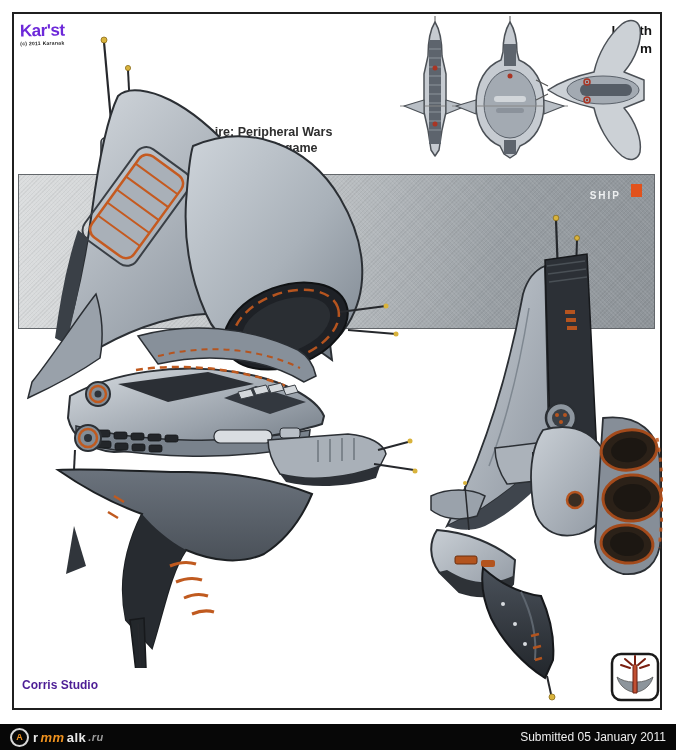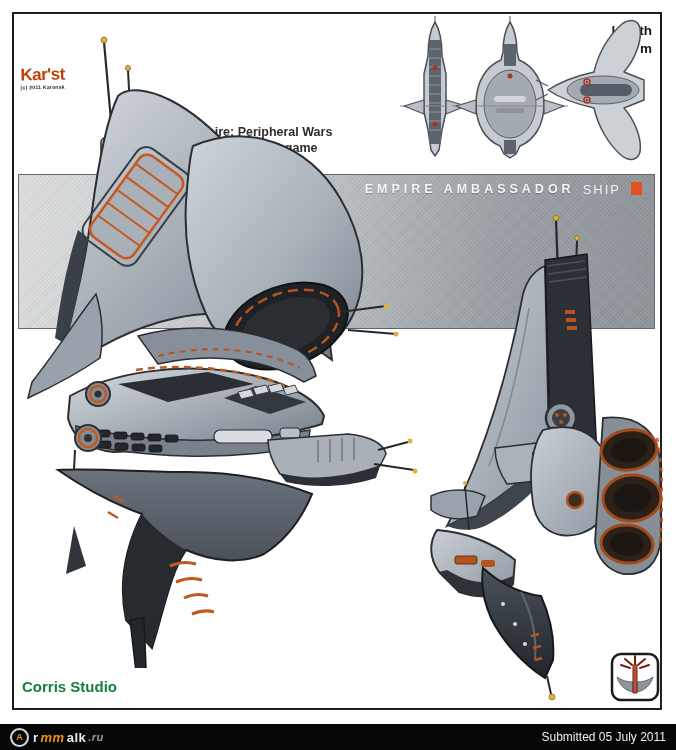--- a/index.html
+++ b/index.html
@@ -5,45 +5,45 @@
   html,body{margin:0;padding:0;background:#ffffff;}
   body{width:676px;height:750px;position:relative;overflow:hidden;
        font-family:"Liberation Sans",sans-serif;}
   .abs{position:absolute;}
 
   
   .art-frame{left:12px;top:12px;width:646px;height:694px;border:2px solid #1f1f1f;background:#ffffff;}
 
   
   .artist-logo{left:20px;top:22px;transform:rotate(-1deg);}
-  .artist-title{font-weight:900;font-size:17px;color:#c2410c;letter-spacing:-0.5px;line-height:1;margin-top:44px;}
+  .artist-title{font-weight:900;font-size:17px;color:#6d28d9;letter-spacing:-0.5px;line-height:1;}
   .artist-sub{font-size:5px;font-weight:bold;color:#1a1a1a;letter-spacing:0.3px;margin-top:1px;}
 
   
   .spec{left:574px;top:22px;width:78px;text-align:right;font-weight:bold;
         font-size:13.5px;color:#141414;line-height:1.3;}
 
   
   .game-note{left:180px;top:124px;width:160px;text-align:center;font-weight:bold;
              font-size:12.5px;color:#2e2e2e;line-height:1.3;}
 
   
   .bg-panel{left:18px;top:174px;width:637px;height:155px;border:1px solid #63676b;box-sizing:border-box;
      background:
        repeating-linear-gradient(45deg, rgba(255,255,255,0.07) 0 1px, rgba(0,0,0,0) 1px 3px),
        repeating-linear-gradient(-45deg, rgba(0,0,0,0.05) 0 1px, rgba(0,0,0,0) 1px 3px),
        linear-gradient(100deg,#dcdedf 0%,#bfc3c6 45%,#999fa4 75%,#8e9499 100%);}
   .banner{position:absolute;right:12px;top:5px;display:flex;align-items:center;}
   .banner-main{font-weight:bold;font-size:12.5px;letter-spacing:4px;color:#f4f5f6;
                text-shadow:0 1px 1px rgba(0,0,0,0.25);}
-  .banner-suffix{font-weight:normal;font-size:13px;letter-spacing:2px;color:#eef0f1;margin-left:8px;margin-top:2px;}
+  .banner-suffix{font-weight:bold;font-size:10px;letter-spacing:2px;color:#eef0f1;margin-left:8px;margin-top:10px;}
   .banner-square{width:11px;height:13px;background:#e2521c;margin-left:10px;}
 
   
-  .studio-credit{left:22px;top:678px;font-size:15px;font-weight:600;color:#15803d;}
+  .studio-credit{left:22px;top:678px;font-size:12px;font-weight:600;color:#4c1d95;}
 
   
   .footer-bar{left:0;top:724px;width:676px;height:26px;background:#070707;
               display:flex;align-items:center;justify-content:space-between;
               padding:0 10px;box-sizing:border-box;}
   .site-logo{display:flex;align-items:center;gap:2px;cursor:pointer;}
   .site-circle{width:15px;height:15px;border:2px solid #d8d8d8;border-radius:50%;
                display:flex;align-items:center;justify-content:center;
                font-size:9px;font-weight:bold;color:#f0921e;margin-right:2px;}
   .site-word{font-weight:bold;font-size:13px;letter-spacing:0.5px;line-height:1;}
@@ -60,21 +60,20 @@
   <div class="artist-sub">(c) 2011 Karanak</div>
 </div>
 
 <div class="abs spec">
   <div>length</div>
   <div>150 m</div>
 </div>
 
 <div class="abs bg-panel">
   <div class="banner">
-    <span class="banner-main">EMPIRE AMBASSADOR</span>
     <span class="banner-suffix">SHIP</span>
     <span class="banner-square"></span>
   </div>
 </div>
 
 <div class="abs game-note">
   <div>Empire: Peripheral Wars</div>
   <div>Top side RTS game</div>
 </div>
 
@@ -337,14 +336,14 @@
 <div class="abs footer-bar">
   <div class="site-logo">
     <span class="site-circle">
       <span>A</span>
     </span>
     <span class="site-word w-white">r</span>
     <span class="site-word w-orange">тт</span>
     <span class="site-word w-white">alk</span>
     <span class="site-word w-gray">.ru</span>
   </div>
-  <div class="submitted">Submitted 05 July 2011</div>
+  <div class="submitted">Submitted 05 January 2011</div>
 </div>
 
 </body></html>

